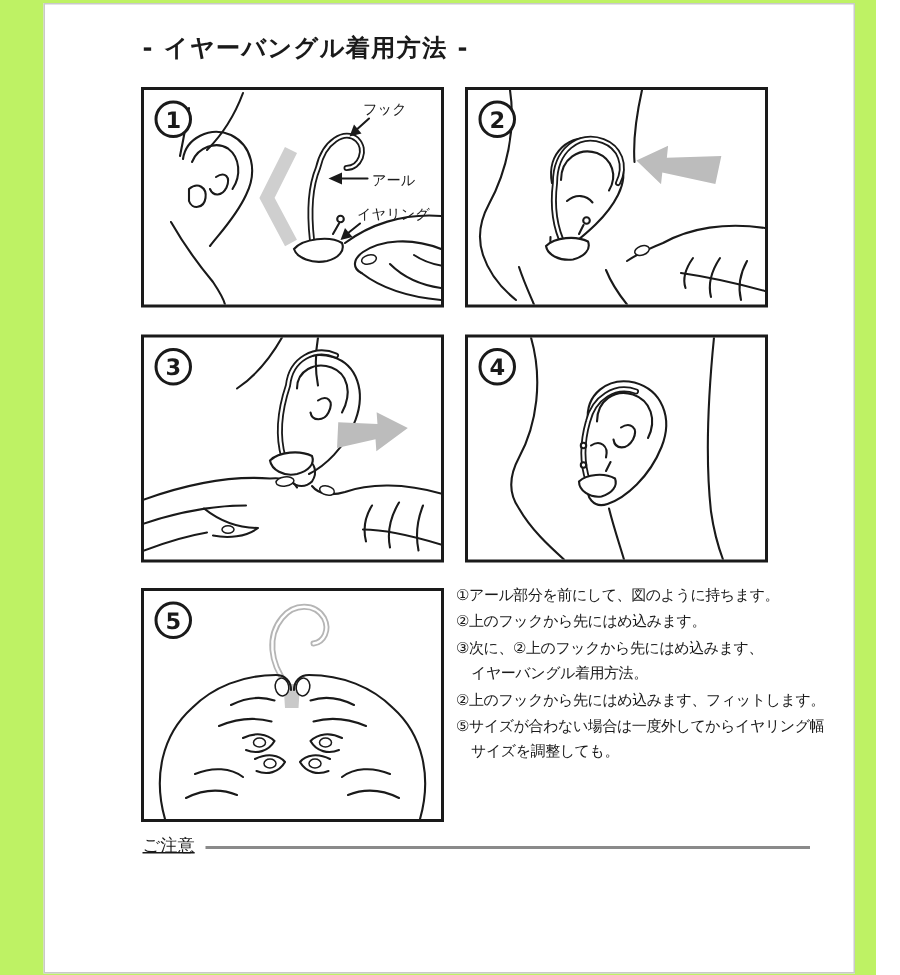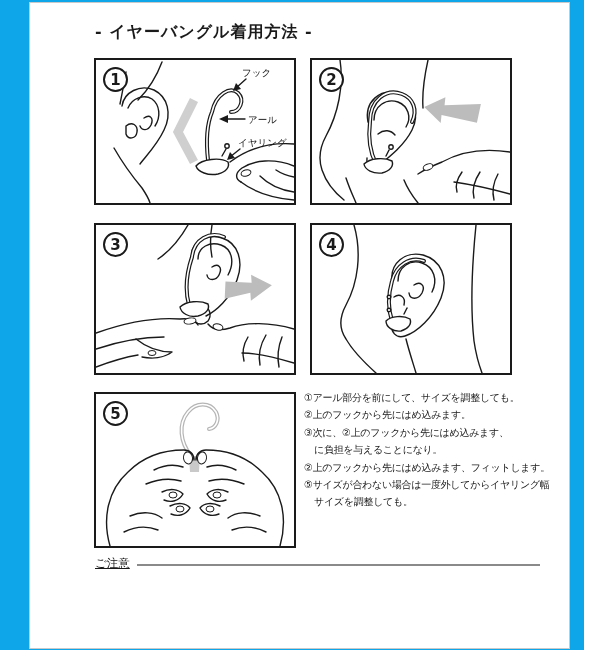--- a/index.html
+++ b/index.html
@@ -1,18 +1,18 @@
 <!DOCTYPE html>
 <html><head>
 <meta charset="utf-8">
 <style>
   * { margin:0; padding:0; box-sizing:border-box; }
   html,body { background:#fff; }
   body { font-family:"DejaVu Sans","Liberation Sans",sans-serif; color:#1a1a1a; }
-  #canvas { position:relative; width:584px; height:650px; background:#0ea5e9; overflow:hidden; }
+  #canvas { position:relative; width:584px; height:650px; background:#bef264; overflow:hidden; }
   .sheet { position:absolute; left:29px; top:2px; width:541px; height:647px;
            border:1px solid #c9c9c9; background:#fff; }
   .page-title { position:absolute; left:95px; top:22px; font-size:16px; font-weight:bold;
                 letter-spacing:1px; white-space:nowrap; }
   .panel { position:absolute; border:2px solid #1a1a1a; background:#fff; }
   .panel svg { display:block; width:100%; height:100%; }
   #panel-1 { left:94px; top:58px;  width:202px; height:147px; }
   #panel-2 { left:310px; top:58px; width:202px; height:147px; }
   #panel-3 { left:94px; top:223px; width:202px; height:152px; }
   #panel-4 { left:310px; top:223px; width:202px; height:152px; }
@@ -206,24 +206,24 @@
         <ellipse class="nail" cx="121" cy="101" rx="4" ry="3"></ellipse>
         <path class="ink" d="M 124,112 C 116,108 108,109 104,114 C 108,121 116,123 123,120"></path>
         <ellipse class="nail" cx="114" cy="115" rx="4" ry="3"></ellipse>
         <path class="ink" d="M 164,122 C 152,117 140,118 132,124"></path>
         <path class="ink" d="M 170,138 C 158,132 146,132 136,136"></path>
       </g>
     </svg>
   </div>
 
   <ul class="instructions">
-    <li>①アール部分を前にして、サイズを調整しても。</li>
+    <li>①アール部分を前にして、図のように持ちます。</li>
     <li>②上のフックから先にはめ込みます。</li>
     <li>③次に、②上のフックから先にはめ込みます、</li>
-    <li class="cont">に負担を与えることになり。</li>
+    <li class="cont">イヤーバングル着用方法。</li>
     <li>②上のフックから先にはめ込みます、フィットします。</li>
     <li>⑤サイズが合わない場合は一度外してからイヤリング幅</li>
     <li class="cont">サイズを調整しても。</li>
   </ul>
 
   <div class="caution-title">ご注意</div>
   <div class="caution-rule"></div>
 </div>
 
 </body></html>

